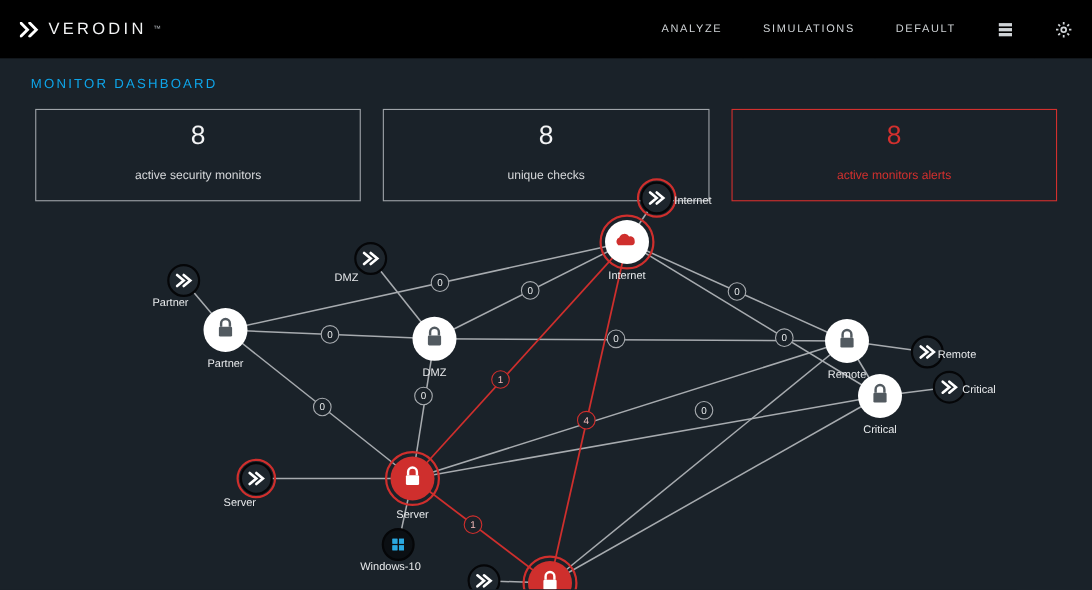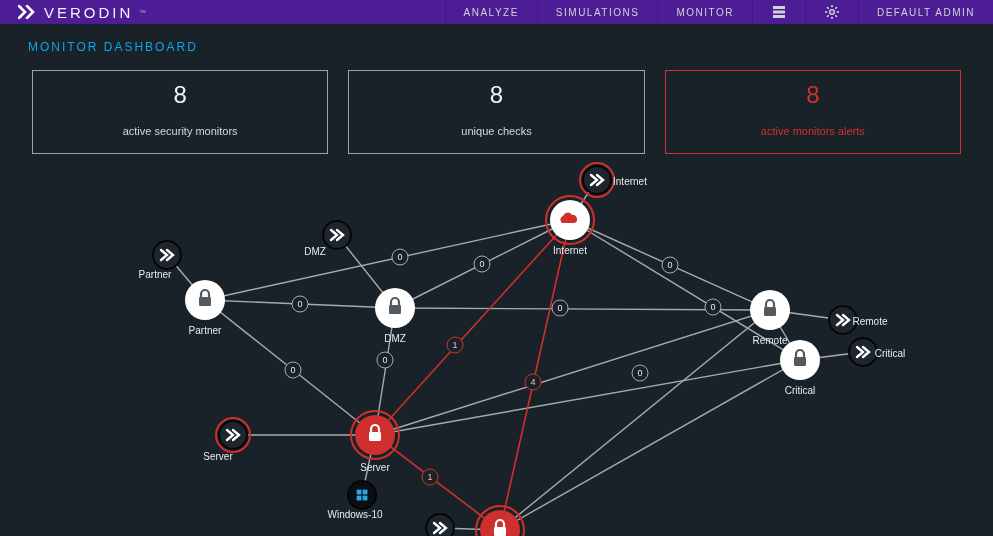--- a/index.html
+++ b/index.html
@@ -5,22 +5,22 @@
   * { box-sizing: border-box; margin: 0; padding: 0; }
   html, body { width: 993px; height: 536px; overflow: hidden; }
   body {
     background: #1a2229;
     font-family: "Helvetica Neue", Arial, sans-serif;
     color: #e7e9ea;
     position: relative;
   }
   
   .header {
-    height: 24px;
-    background: #4c1d95;
+    height: 53px;
+    background: #000000;
     display: flex;
     align-items: stretch;
   }
   .logo {
     display: flex;
     align-items: center;
     padding: 0 14px 0 18px;
     gap: 6px;
     letter-spacing: 3px;
     font-weight: 500;
@@ -94,21 +94,21 @@
     <svg width="20" height="14" viewBox="0 0 20 14">
       <path d="M1 1 L7 7 L1 13" stroke="#fff" stroke-width="2.6" fill="none" stroke-linecap="round"></path>
       <path d="M9 1 L15 7 L9 13" stroke="#fff" stroke-width="2.6" fill="none" stroke-linecap="round"></path>
     </svg>
     <span>VERODIN</span>
     <span class="tm">™</span>
   </div>
   <div class="nav">
     <div class="nav-item">ANALYZE</div>
     <div class="nav-item">SIMULATIONS</div>
-    <div class="nav-item">MONITOR</div>
+    <div class="nav-item">DEFAULT</div>
     <div class="nav-item">
       <svg class="nav-icon" viewBox="0 0 16 16">
         <rect x="2" y="2" width="12" height="3" fill="#cfd3d6"></rect>
         <rect x="2" y="6.5" width="12" height="3" fill="#cfd3d6"></rect>
         <rect x="2" y="11" width="12" height="3" fill="#cfd3d6"></rect>
       </svg>
     </div>
     <div class="nav-item">
       <svg class="nav-icon" viewBox="0 0 16 16">
         <circle cx="8" cy="8" r="2.2" fill="none" stroke="#cfd3d6" stroke-width="1.6"></circle>
@@ -117,21 +117,20 @@
             <line x1="8" y1="12.8" x2="8" y2="15"></line>
           <line x1="1" y1="8" x2="3.2" y2="8"></line>
             <line x1="12.8" y1="8" x2="15" y2="8"></line>
           <line x1="3.1" y1="3.1" x2="4.7" y2="4.7"></line>
             <line x1="11.3" y1="11.3" x2="12.9" y2="12.9"></line>
           <line x1="12.9" y1="3.1" x2="11.3" y2="4.7"></line>
             <line x1="4.7" y1="11.3" x2="3.1" y2="12.9"></line>
         </g>
       </svg>
     </div>
-    <div class="nav-item">DEFAULT ADMIN</div>
   </div>
 </div>
 
 <div class="title-bar">MONITOR DASHBOARD</div>
 
 <div class="stats">
   <div class="stat">
     <div class="stat-value">8</div>
     <div class="stat-label">active security monitors</div>
   </div>

